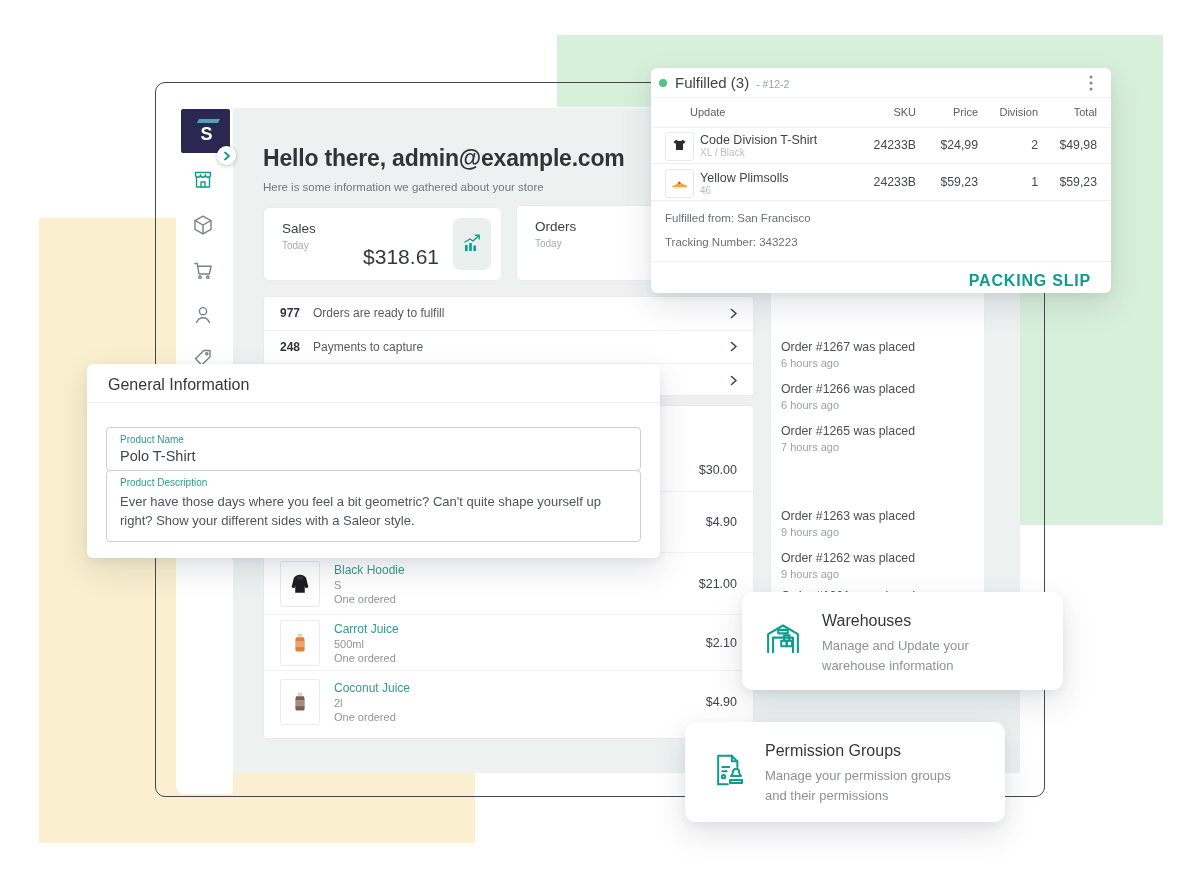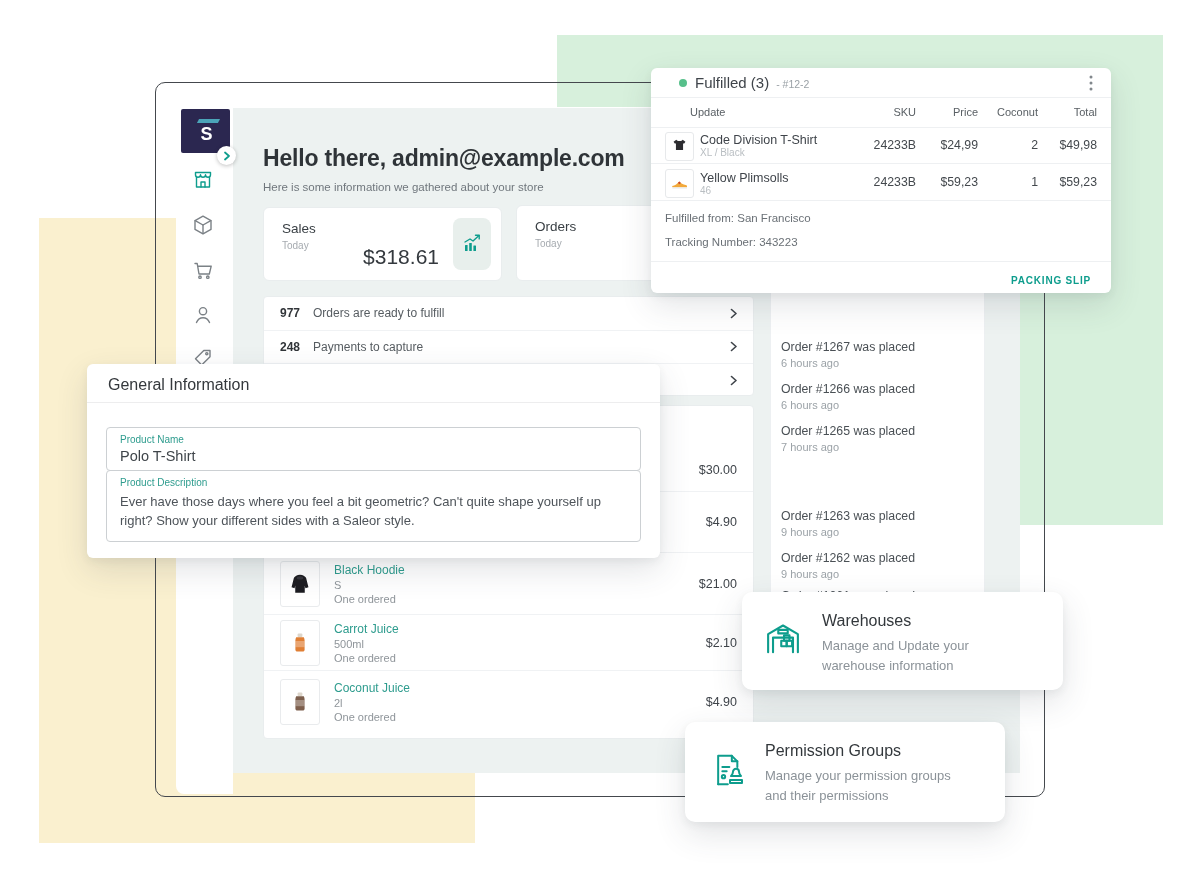--- a/index.html
+++ b/index.html
@@ -70,21 +70,21 @@
     border:1px solid #edf0f2;border-radius:6px;z-index:4;overflow:hidden;}
   .feed-item{position:absolute;left:10px;right:6px;}
   .feed-title{font-size:12.3px;color:#4a5055;}
   .feed-time{font-size:11px;color:#9ba2a7;margin-top:3px;}
 
   
   .float{box-shadow:0 12px 32px rgba(55,65,75,.14),0 3px 8px rgba(55,65,75,.07);}
 
   
   .ful-card{position:absolute;left:651px;top:68px;width:460px;height:225px;background:#fff;border-radius:6px;z-index:6;}
-  .ful-header{position:relative;height:29px;display:flex;align-items:center;padding-left:28px;border-bottom:1px solid #eef0f2;}
+  .ful-header{position:relative;height:29px;display:flex;align-items:center;padding-left:8px;border-bottom:1px solid #eef0f2;}
   .ful-dot{width:8px;height:8px;border-radius:50%;background:#57C08B;}
   .ful-status{font-size:15px;color:#3f444a;margin-left:8px;}
   .ful-ref{font-size:10.5px;color:#9aa1a6;margin-left:7px;padding-top:2px;}
   .kebab{position:absolute;right:12px;top:6px;width:16px;height:18px;border:none;background:transparent;cursor:pointer;
     display:flex;align-items:center;justify-content:center;padding:0;}
   .ful-cols{position:relative;height:29px;line-height:29px;border-bottom:1px solid #eef0f2;font-size:11px;color:#5a6065;}
   .ful-row{position:relative;border-bottom:1px solid #eef0f2;font-size:12.3px;color:#43484d;}
   .ful-row.r1{height:35px;line-height:35px;}
   .ful-row.r2{height:36px;line-height:36px;}
   .c-product{position:absolute;left:39px;}
@@ -93,21 +93,21 @@
   .c-qty{position:absolute;right:73px;}
   .c-total{position:absolute;right:14px;}
   .ful-thumb{position:absolute;left:14px;top:4px;width:27px;height:27px;border:1px solid #e7e9eb;border-radius:3px;
     display:flex;align-items:center;justify-content:center;background:#fff;}
   .ful-name{position:absolute;left:49px;top:5px;font-size:12.5px;color:#3f444a;line-height:14px;}
   .ful-variant{position:absolute;left:49px;top:19px;font-size:10px;color:#b9bec2;line-height:12px;}
   .ful-info{padding:11px 14px 13px;border-bottom:1px solid #eef0f2;}
   .ful-info-line{font-size:11.5px;color:#6a7076;}
   .ful-info-line + .ful-info-line{margin-top:12px;}
   .ful-footer{height:37px;display:flex;align-items:center;justify-content:flex-end;padding-right:14px;}
-  .packing-slip{font-size:10px;font-weight:700;color:#0E9D8D;letter-spacing:.8px;background:none;border:none;cursor:pointer;}
+  .packing-slip{font-size:16px;font-weight:700;color:#0E9D8D;letter-spacing:.8px;background:none;border:none;cursor:pointer;}
 
   
   .gi-card{position:absolute;left:87px;top:364px;width:573px;height:194px;background:#fff;border-radius:6px;z-index:6;}
   .gi-title{position:absolute;left:21px;top:12px;font-size:16px;color:#34383c;font-weight:500;}
   .gi-divider{position:absolute;left:0;right:0;top:38px;height:1px;background:#ededee;}
   .gi-field{position:absolute;left:19px;width:533px;border:1px solid #ccd0d3;border-radius:4px;background:#fff;}
   .gi-field.name{top:49px;height:42px;margin-top:14px;}
   .gi-field.desc{top:106px;height:70px;}
   .gi-label{position:absolute;left:13px;top:6px;font-size:10px;color:#2E9C8E;}
   .gi-value{position:absolute;left:13px;top:20px;font-size:14.5px;color:#3f454a;}
@@ -322,21 +322,21 @@
           <circle cx="2" cy="2" r="1.5" fill="#81878c"></circle>
             <circle cx="2" cy="8" r="1.5" fill="#81878c"></circle>
             <circle cx="2" cy="14" r="1.5" fill="#81878c"></circle>
         </svg>
       </button>
     </div>
     <div class="ful-cols">
       <span class="c-product">Update</span>
       <span class="c-sku">SKU</span>
       <span class="c-price">Price</span>
-      <span class="c-qty">Coconut</span>
+      <span class="c-qty">Division</span>
       <span class="c-total">Total</span>
     </div>
     <div class="ful-row r1">
       <span class="ful-thumb">
         <svg width="19" height="19" viewBox="0 0 24 24">
           <path fill="#2c2c30" d="M8 3.5L4.5 6l1.8 2.6 1.2-.8v8.7h9V7.8l1.2.8L19.5 6 16 3.5c-.6 1-1.7 1.7-4 1.7s-3.4-.7-4-1.7z"></path>
         </svg>
       </span>
       <span class="ful-name">Code Division T-Shirt</span>
       <span class="ful-variant">XL / Black</span>

